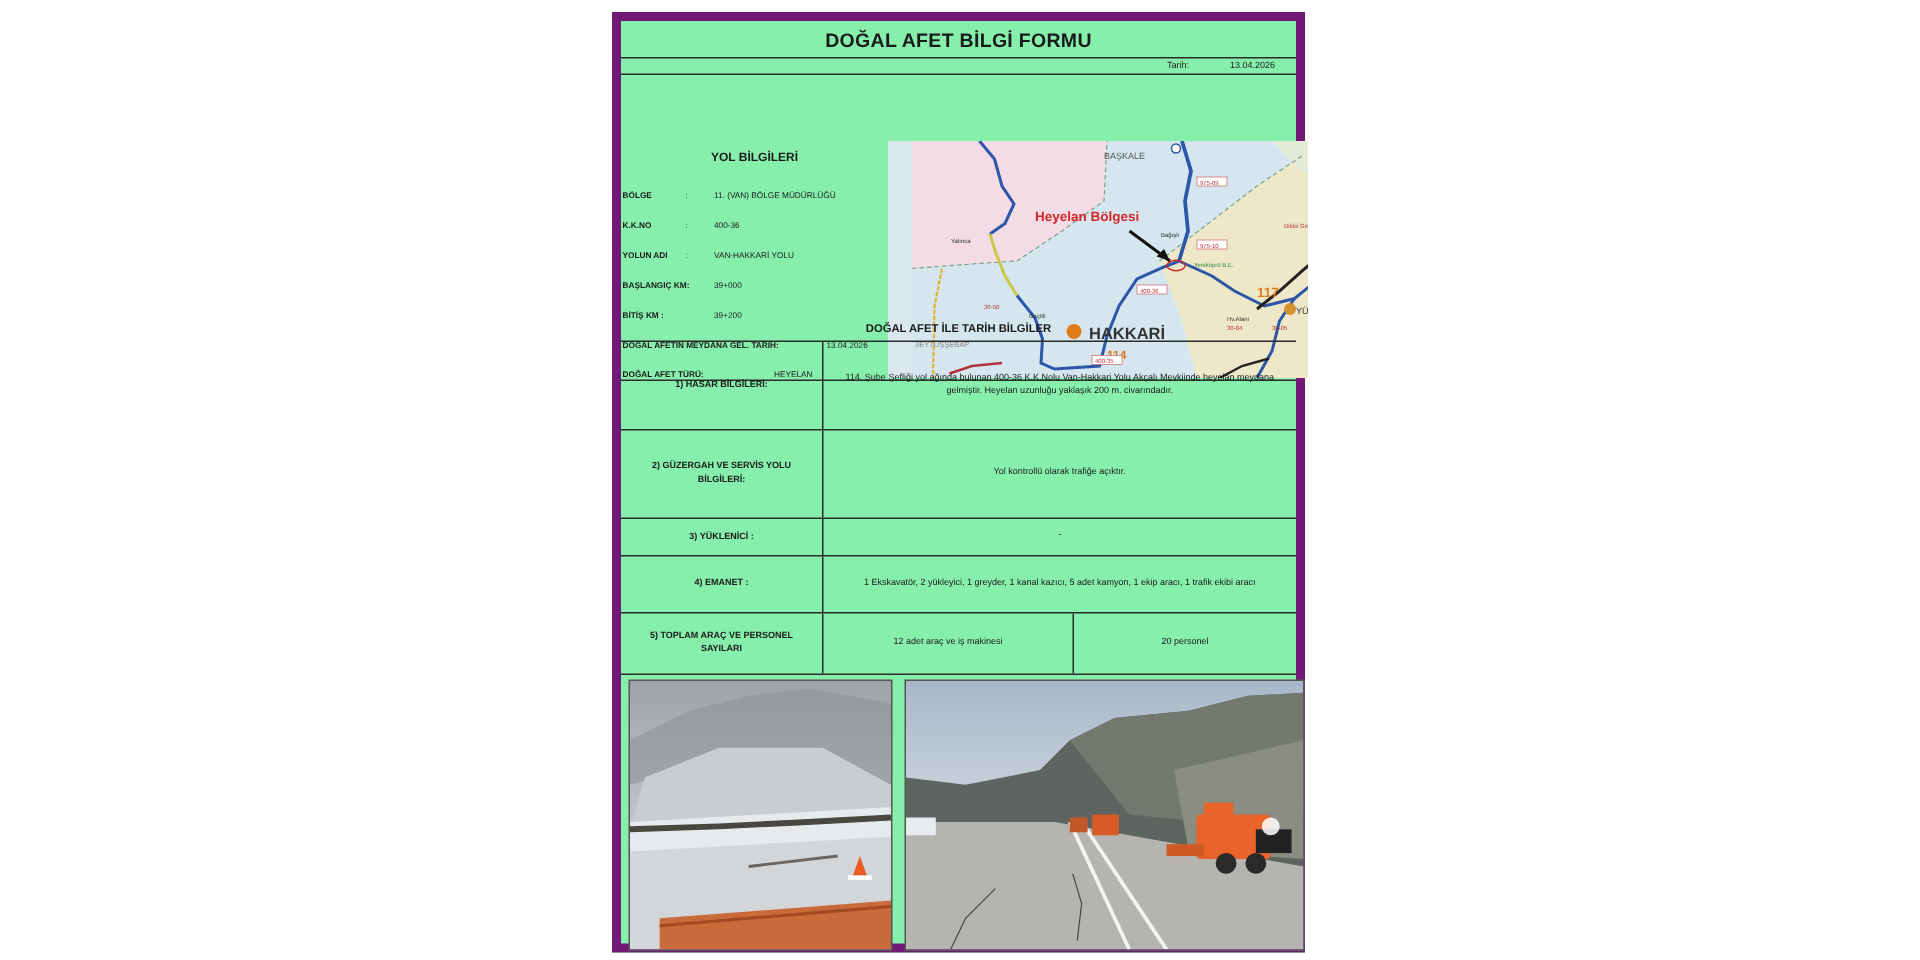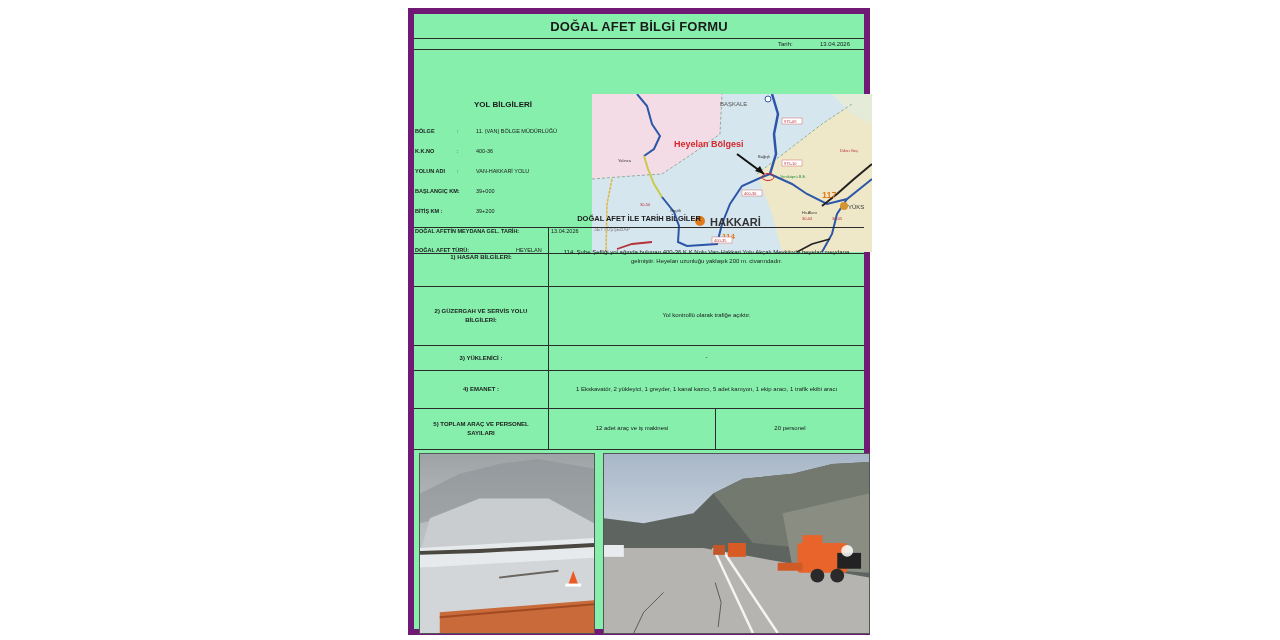--- a/index.html
+++ b/index.html
@@ -25,21 +25,21 @@
 
     .info-block { position: absolute; left: 0; top: 36px; width: 100%; height: 160px; border-bottom: 1.5px solid #2b2b2b; margin-top: 44px; }
     .yol-title { position: absolute; left: 0; top: 6px; width: 178px; text-align: center; font-weight: bold; font-size: 8px; }
     .field { position: absolute; left: 0; font-size: 5.5px; white-space: nowrap; }
     .field .k { font-weight: bold; position: absolute; left: 1px; }
     .field .c { position: absolute; }
     .field .v { position: absolute; }
 
     .map {
       position: absolute; left: 178px; top: 0; width: 280px; height: 158px;
-      overflow: hidden; background: #dbe7ee;
+      overflow: hidden; background: #dbe7ee; padding-left: 16px;
     }
     .map svg { display: block; }
 
     .section-title {
       position: absolute; left: 0; top: 196px; width: 100%; height: 18px;
       border-bottom: 1.5px solid #2b2b2b;
       display: flex; align-items: center; justify-content: center;
       font-weight: bold; font-size: 7.5px;
     }
     .row { position: absolute; left: 0; width: 100%; border-bottom: 1.5px solid #2b2b2b; font-size: 6px; }

